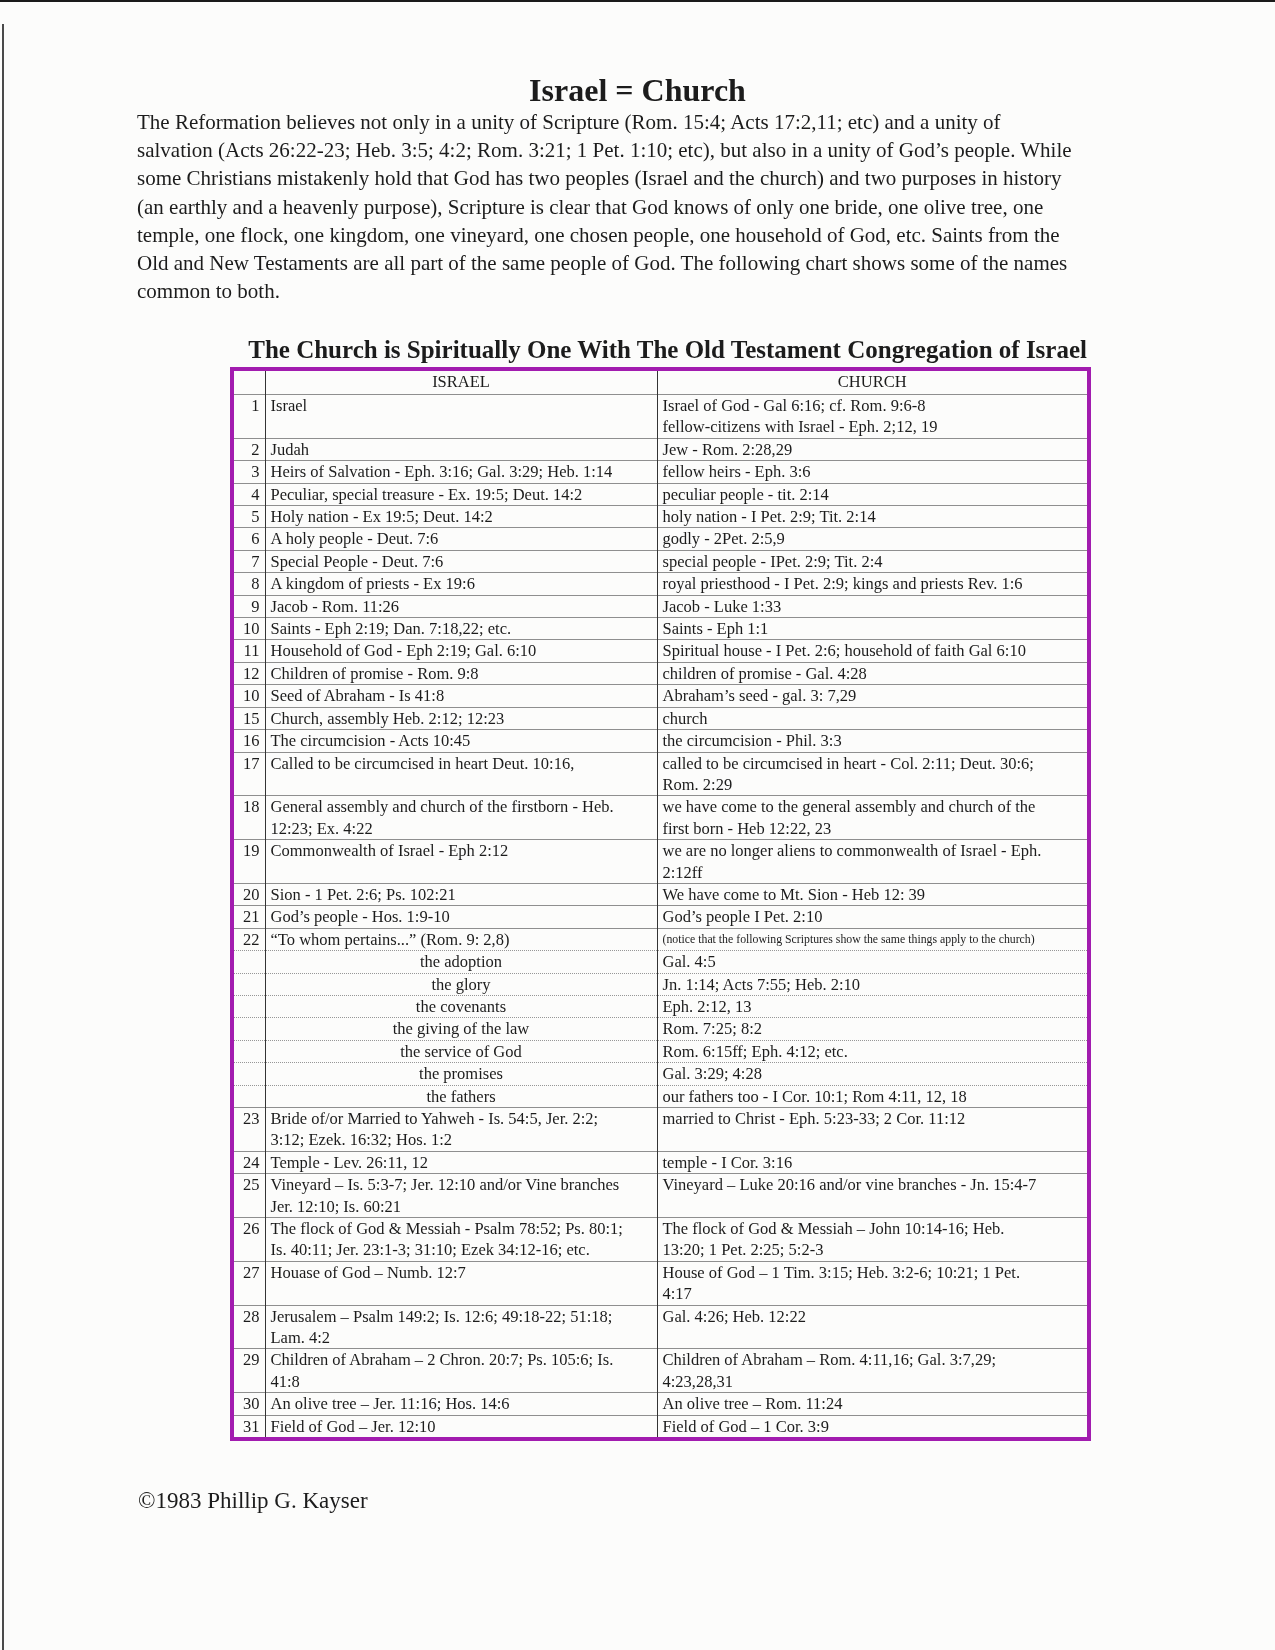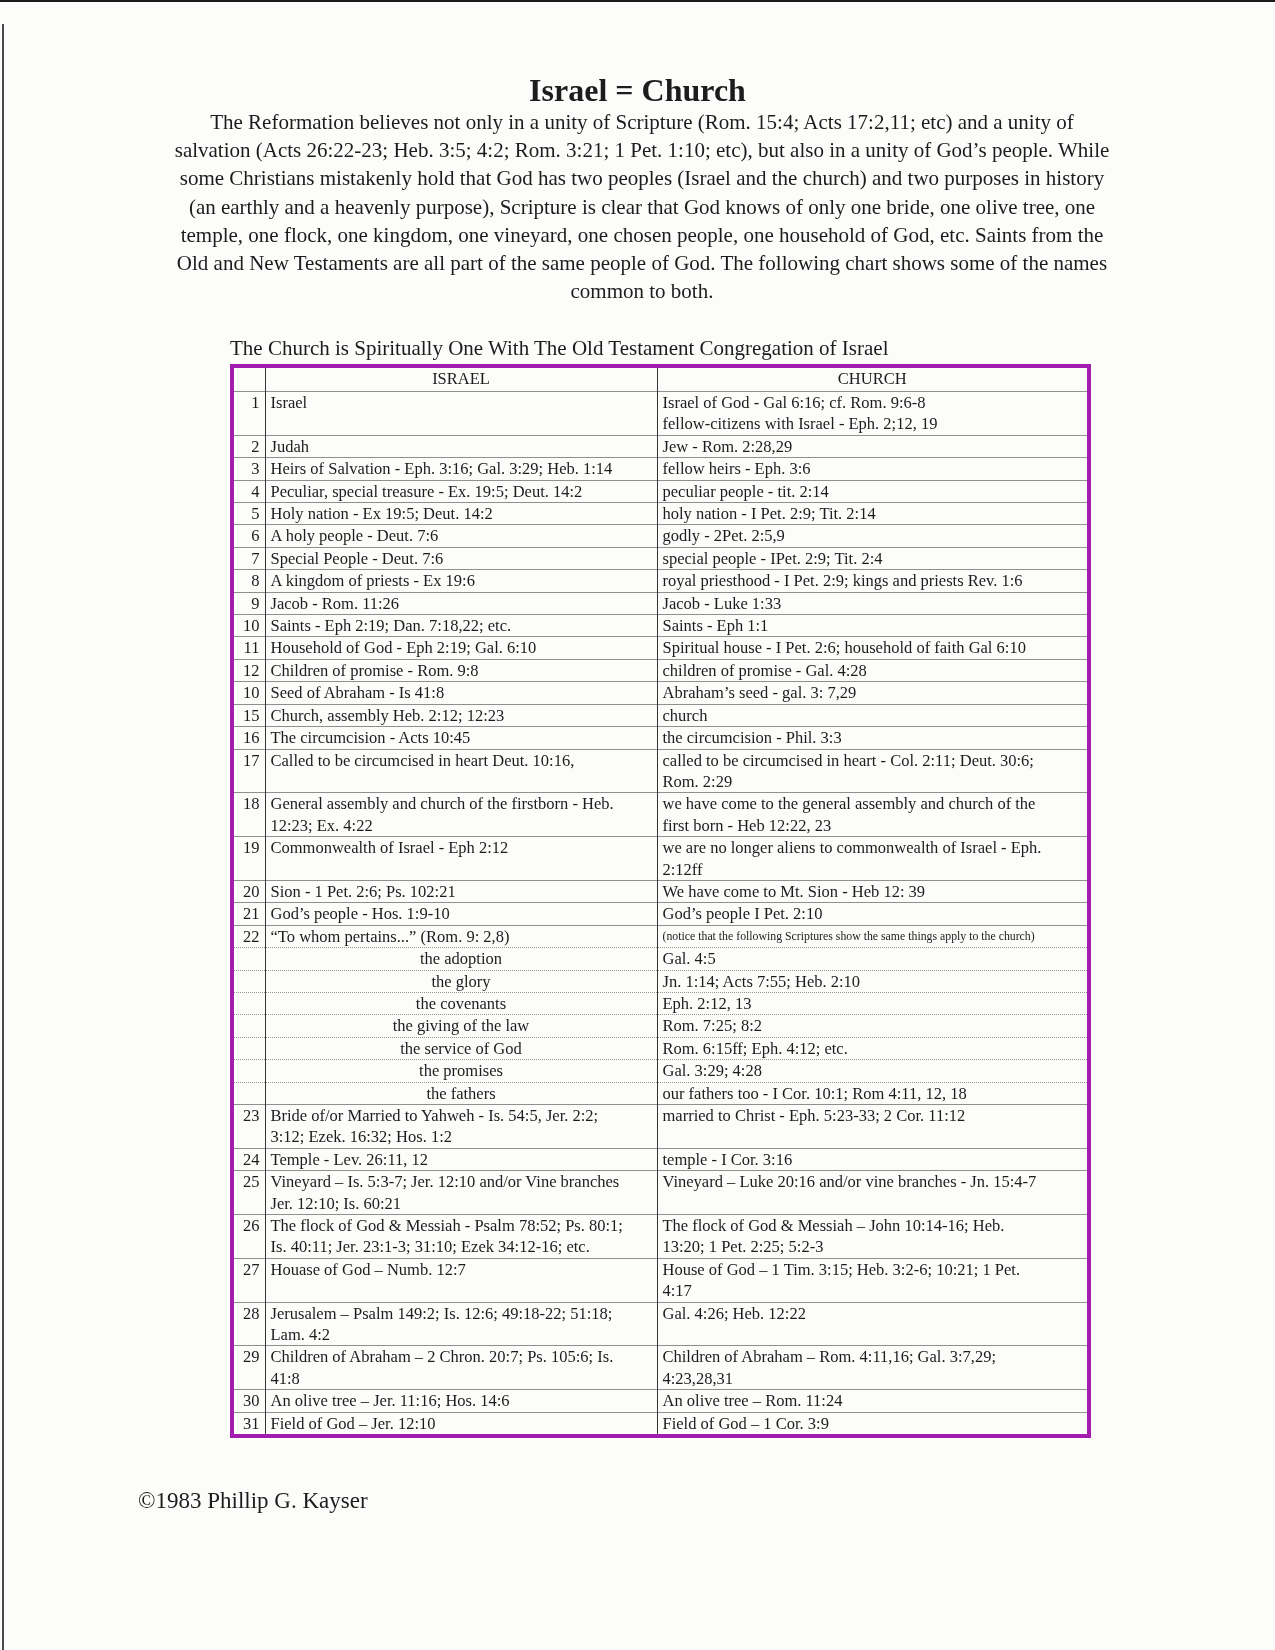--- a/index.html
+++ b/index.html
@@ -16,25 +16,25 @@
   .scan-edge-left{position:absolute;left:2px;top:24px;bottom:0;width:2px;background:#4a4a4a;}
   .doc-title{
     position:absolute;top:72px;left:0;width:100%;
     margin:0;text-align:center;
     font-size:32px;font-weight:bold;
   }
   .intro{
     position:absolute;left:137px;top:108px;width:1010px;
     font-size:21px;line-height:28.2px;
   }
-  .intro .line{white-space:nowrap;text-align:center;}
+  .intro .line{white-space:nowrap;}
   .table-wrap{position:absolute;left:230px;top:336px;width:857px;}
   .table-title{
-    margin:0 0 3px 0;text-align:left;
-    font-size:21px;font-weight:normal;
+    margin:0 0 3px 0;text-align:right;
+    font-size:25px;font-weight:bold;
   }
   table.cmp{
     border-collapse:collapse;
     table-layout:fixed;
     width:857px;
     font-size:16.5px;
     line-height:21.4px;
     border:4px solid #a21caf;
   }
   .cmp th,.cmp td{

